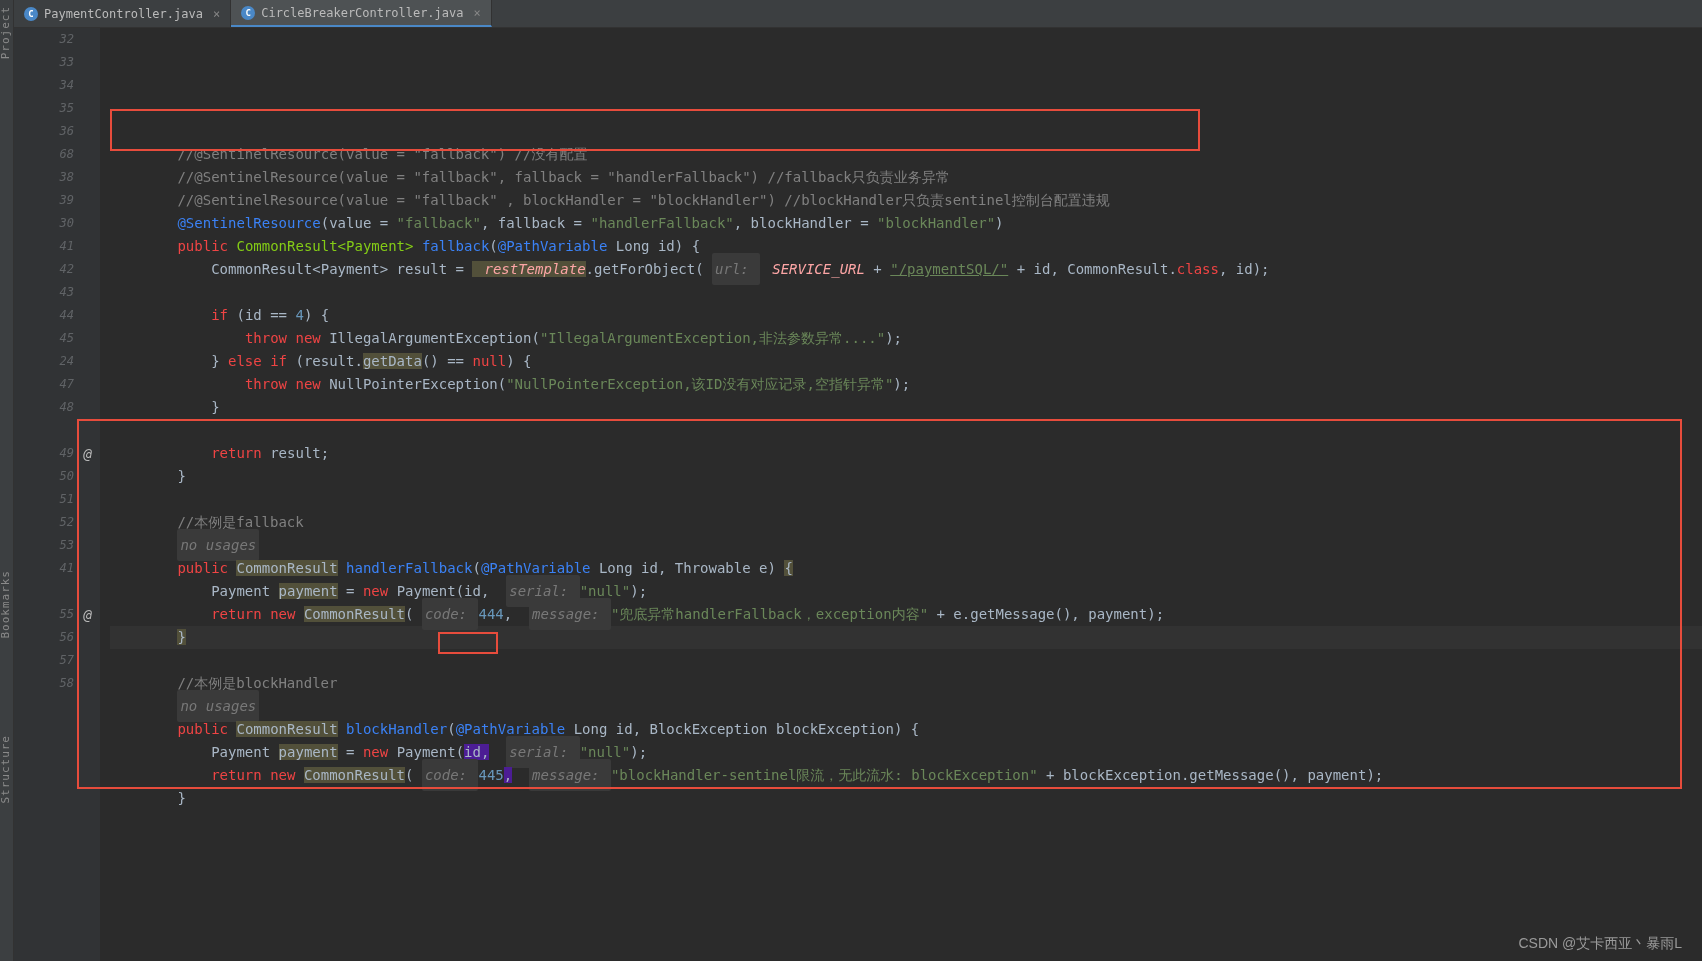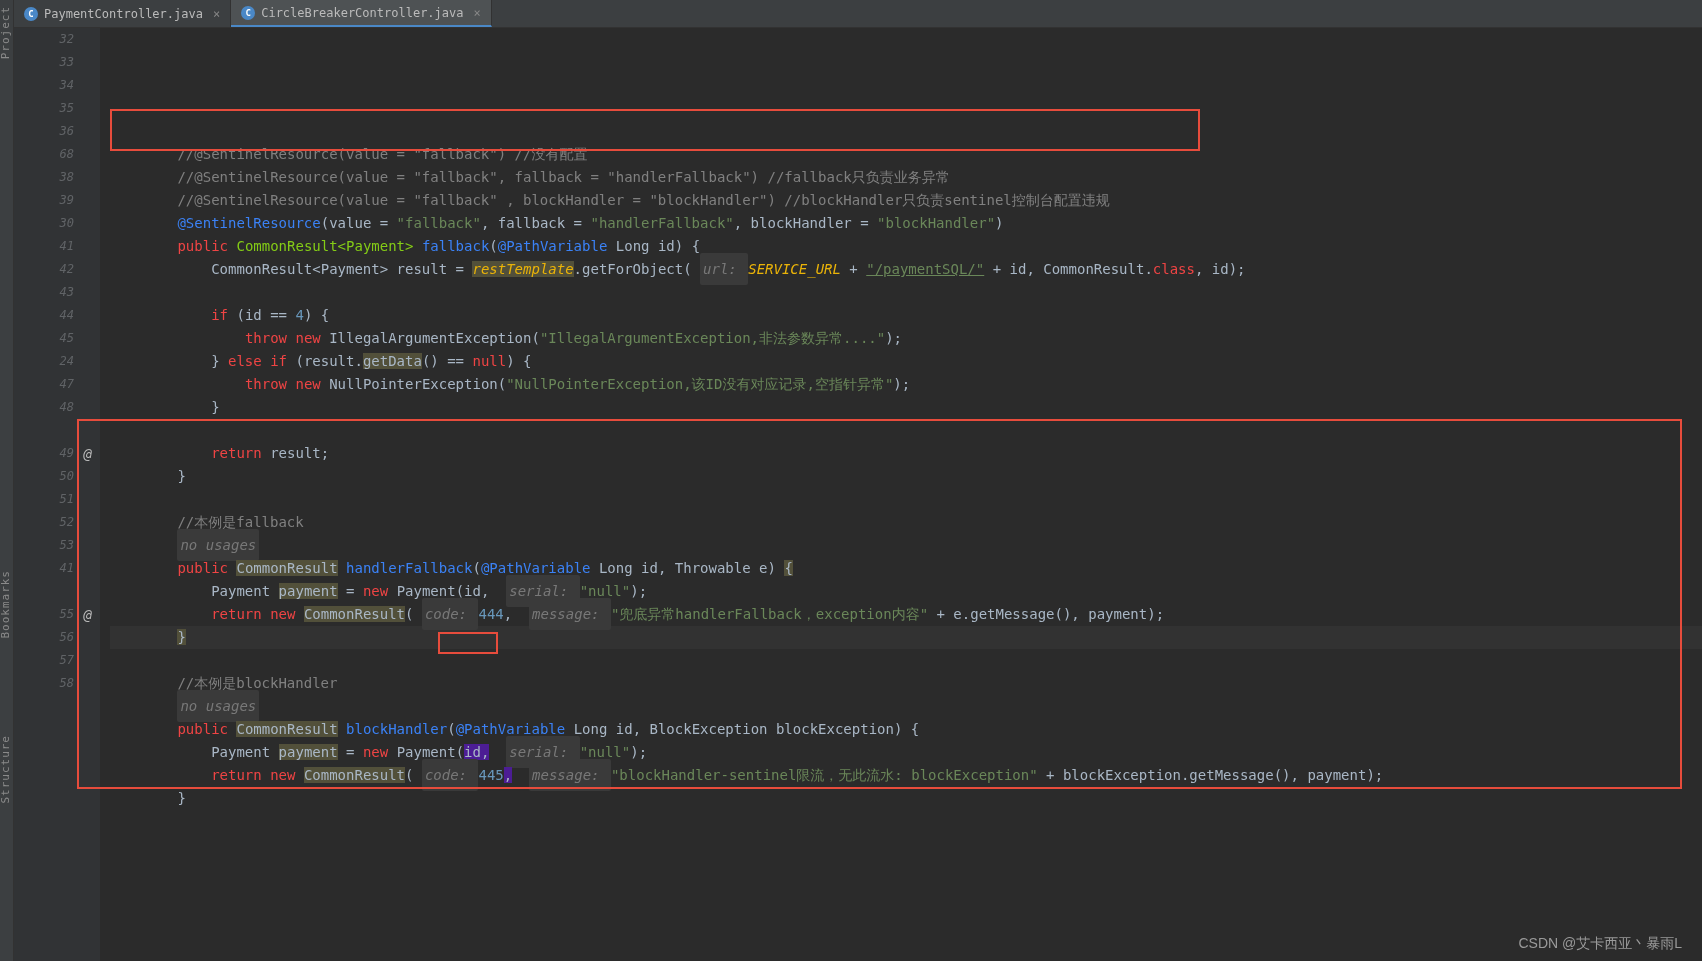--- a/index.html
+++ b/index.html
@@ -110,21 +110,21 @@
   padding-left: 10px;
   position: relative;
 }
 .code-line { height: 23px; }
 .cm { color: #808080; }
 .kw { color: #ef4444; }
 .str { color: #6a8759; }
 .typ { color: #84cc16; }
 .fn { color: #3b82f6; }
 .num { color: #6897bb; }
-.fld { color: #eab308; font-style: italic; }
+.fld { color: #fca5a5; font-style: italic; padding-left: 12px; }
 .hint { color: #787878; font-style: italic; background: #3a3a3a; padding: 8px 3px; border-radius: 2px;}
 .under { text-decoration: underline; }
 .warn-bg { background: #52503a; }
 .hl-bg { background: #323232; }
 .sel-bg { background: #4c1d95; }
 .red-box {
   position: absolute;
   border: 2px solid #e74c3c;
   pointer-events: none;
 }

